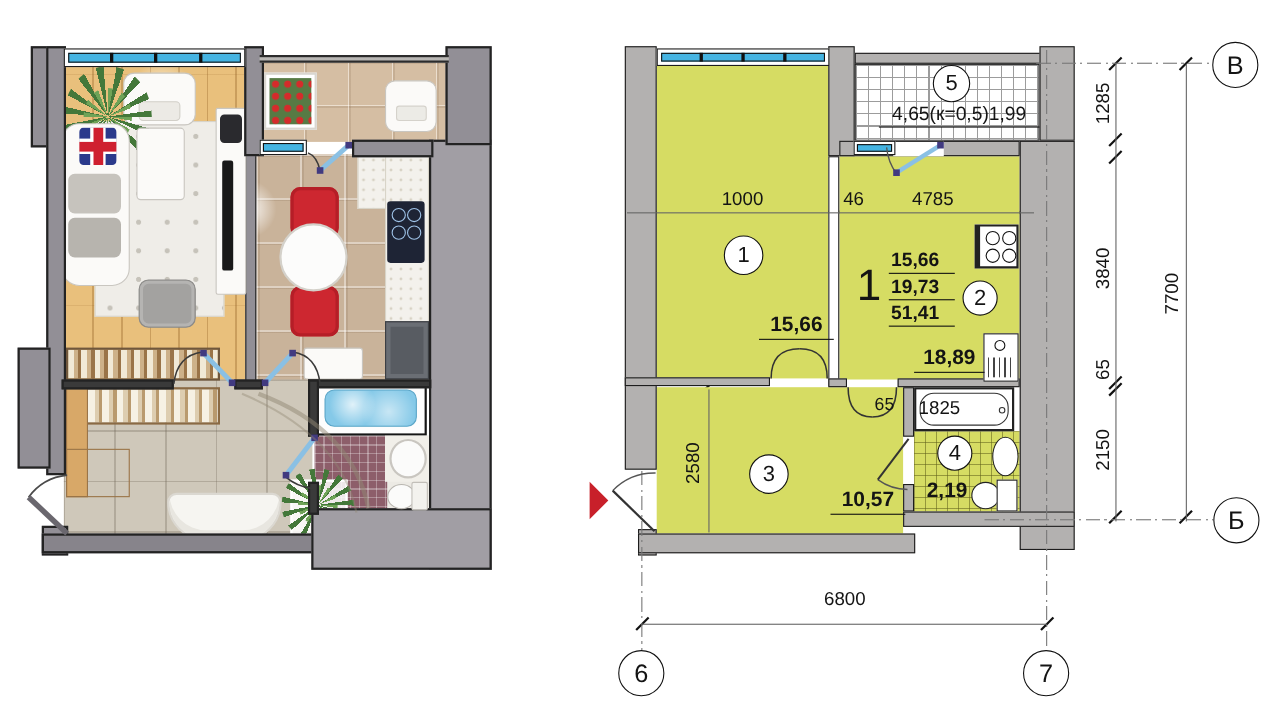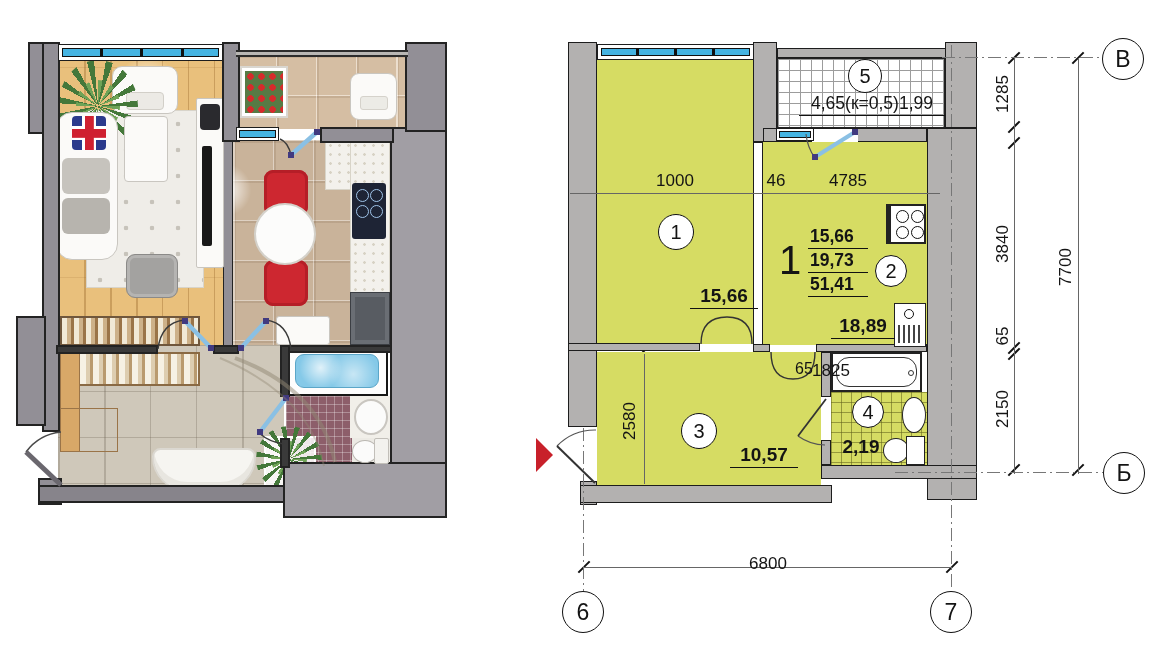--- a/index.html
+++ b/index.html
@@ -293,42 +293,42 @@
   <div class="lbl-layer">
 
     <div class="rc" style="left:658px;top:214px;width:36px;height:36px;z-index:6">1</div>
     <div class="rc" style="left:875px;top:255px;width:32px;height:32px;z-index:6">2</div>
     <div class="rc" style="left:681px;top:413px;width:36px;height:36px;z-index:6">3</div>
     <div class="rc" style="left:852px;top:396px;width:32px;height:32px;z-index:6">4</div>
     <div class="rc" style="left:848px;top:59px;width:34px;height:34px;z-index:6">5</div>
 
     <div class="arealbl" style="left:690px;top:285px;width:62px;z-index:6">15,66</div>
     <div class="arealbl" style="left:831px;top:315px;width:58px;z-index:6">18,89</div>
-    <div class="arealbl" style="left:730px;top:444px;width:62px;z-index:6">10,57</div>
+    <div class="arealbl" style="left:755px;top:444px;width:62px;z-index:6">10,57</div>
     <div class="arealbl2" style="left:836px;top:436px;width:50px;z-index:6">2,19</div>
     <div class="arealbl" style="left:799px;top:93px;width:140px;z-index:6;font-size:17.5px;font-weight:400">4,65(к=0,5)1,99</div>
 
     <div class="a" style="left:778px;top:238px;width:24px;height:48px;font-size:40px;z-index:6;text-align:center">1</div>
     <div class="a" style="left:808px;top:226px;z-index:6">
       <div style="width:56px;font-size:17.5px;font-weight:700;border-bottom:1.7px solid #111;padding:0 2px 1px">15,66</div>
       <div style="width:56px;font-size:17.5px;font-weight:700;border-bottom:1.7px solid #111;padding:1px 2px 1px">19,73</div>
       <div style="width:56px;font-size:17.5px;font-weight:700;border-bottom:1.7px solid #111;padding:1px 2px 1px">51,41</div>
     </div>
 
-    <div class="dimt" style="left:801px;top:361px;width:60px;z-index:6">1825</div>
+    <div class="dimt" style="left:824px;top:361px;width:60px;z-index:6">1825</div>
 
     <div class="dimt" style="left:638px;top:171px;width:74px;z-index:6">1000</div>
     <div class="dimt" style="left:760px;top:171px;width:32px;z-index:6">46</div>
     <div class="dimt" style="left:812px;top:171px;width:72px;z-index:6">4785</div>
     <div class="dimt vrot" style="left:973px;top:84px;width:60px;z-index:6">1285</div>
     <div class="dimt vrot" style="left:973px;top:234px;width:60px;z-index:6">3840</div>
     <div class="dimt vrot" style="left:973px;top:326px;width:60px;z-index:6">65</div>
     <div class="dimt vrot" style="left:973px;top:399px;width:60px;z-index:6">2150</div>
     <div class="dimt vrot" style="left:1036px;top:257px;width:60px;z-index:6">7700</div>
-    <div class="dimt" style="left:738px;top:554px;width:60px;z-index:6">6800</div>
+    <div class="dimt" style="left:738px;top:535px;width:60px;z-index:6">6800</div>
     <div class="dimt vrot" style="left:600px;top:411px;width:60px;z-index:6">2580</div>
     <div class="dimt" style="left:790px;top:360px;width:28px;z-index:6;font-size:16px">65</div>
 
     <div class="axc" style="left:1102px;top:38px;width:42px;height:42px;z-index:6">В</div>
     <div class="axc" style="left:1103px;top:452px;width:42px;height:42px;z-index:6">Б</div>
     <div class="axc" style="left:562px;top:591px;width:42px;height:42px;z-index:6">6</div>
     <div class="axc" style="left:930px;top:591px;width:42px;height:42px;z-index:6">7</div>
   </div>
 </div>
 

